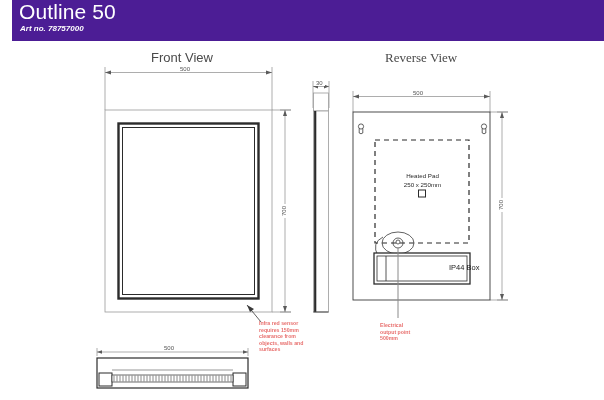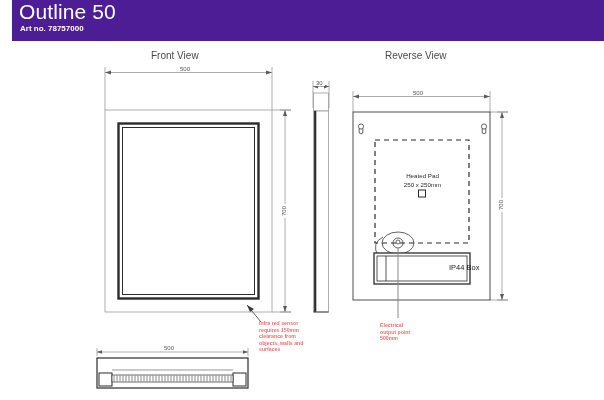--- a/index.html
+++ b/index.html
@@ -32,26 +32,27 @@
     letter-spacing: 0.1px;
     line-height: 26px;
   }
   #header-artno {
     position: absolute;
     left: 8px; top: 24px;
     font-size: 8px;
     font-weight: bold;
     color: #ffffff;
     line-height: 10px;
+    font-style: italic;
   }
 
   
   .view-label {
     position: absolute;
-    font-size: 10px;
+    font-size: 13px;
     color: #4a4a4a;
     white-space: nowrap;
   }
   .dim-text {
     position: absolute;
     font-size: 6px;
     color: #555555;
     white-space: nowrap;
     background: #ffffff;
     padding: 0 2px;
@@ -93,21 +94,21 @@
 <body>
 
 <div id="page">
 
   <div id="header">
     <div id="header-title">Outline 50</div>
     <div id="header-artno">Art no. 78757000</div>
   </div>
 
   <div class="view-label" style="left:151px; top:50px;">Front View</div>
-  <div class="view-label" style="left:385px; top:50px;">Reverse View</div>
+  <div class="view-label" style="left:385px; top:50px;font-family:Liberation Serif, serif;">Reverse View</div>
 
   <svg width="604" height="400">
     <g stroke="#8a8a8a" stroke-width="0.7" fill="none">
 
       <line x1="105" y1="72.5" x2="272" y2="72.5"></line>
       <line x1="105" y1="67" x2="105" y2="78"></line>
       <line x1="272" y1="67" x2="272" y2="78"></line>
 
       <line x1="105" y1="78" x2="105" y2="110"></line>
       <line x1="272" y1="78" x2="272" y2="110"></line>

